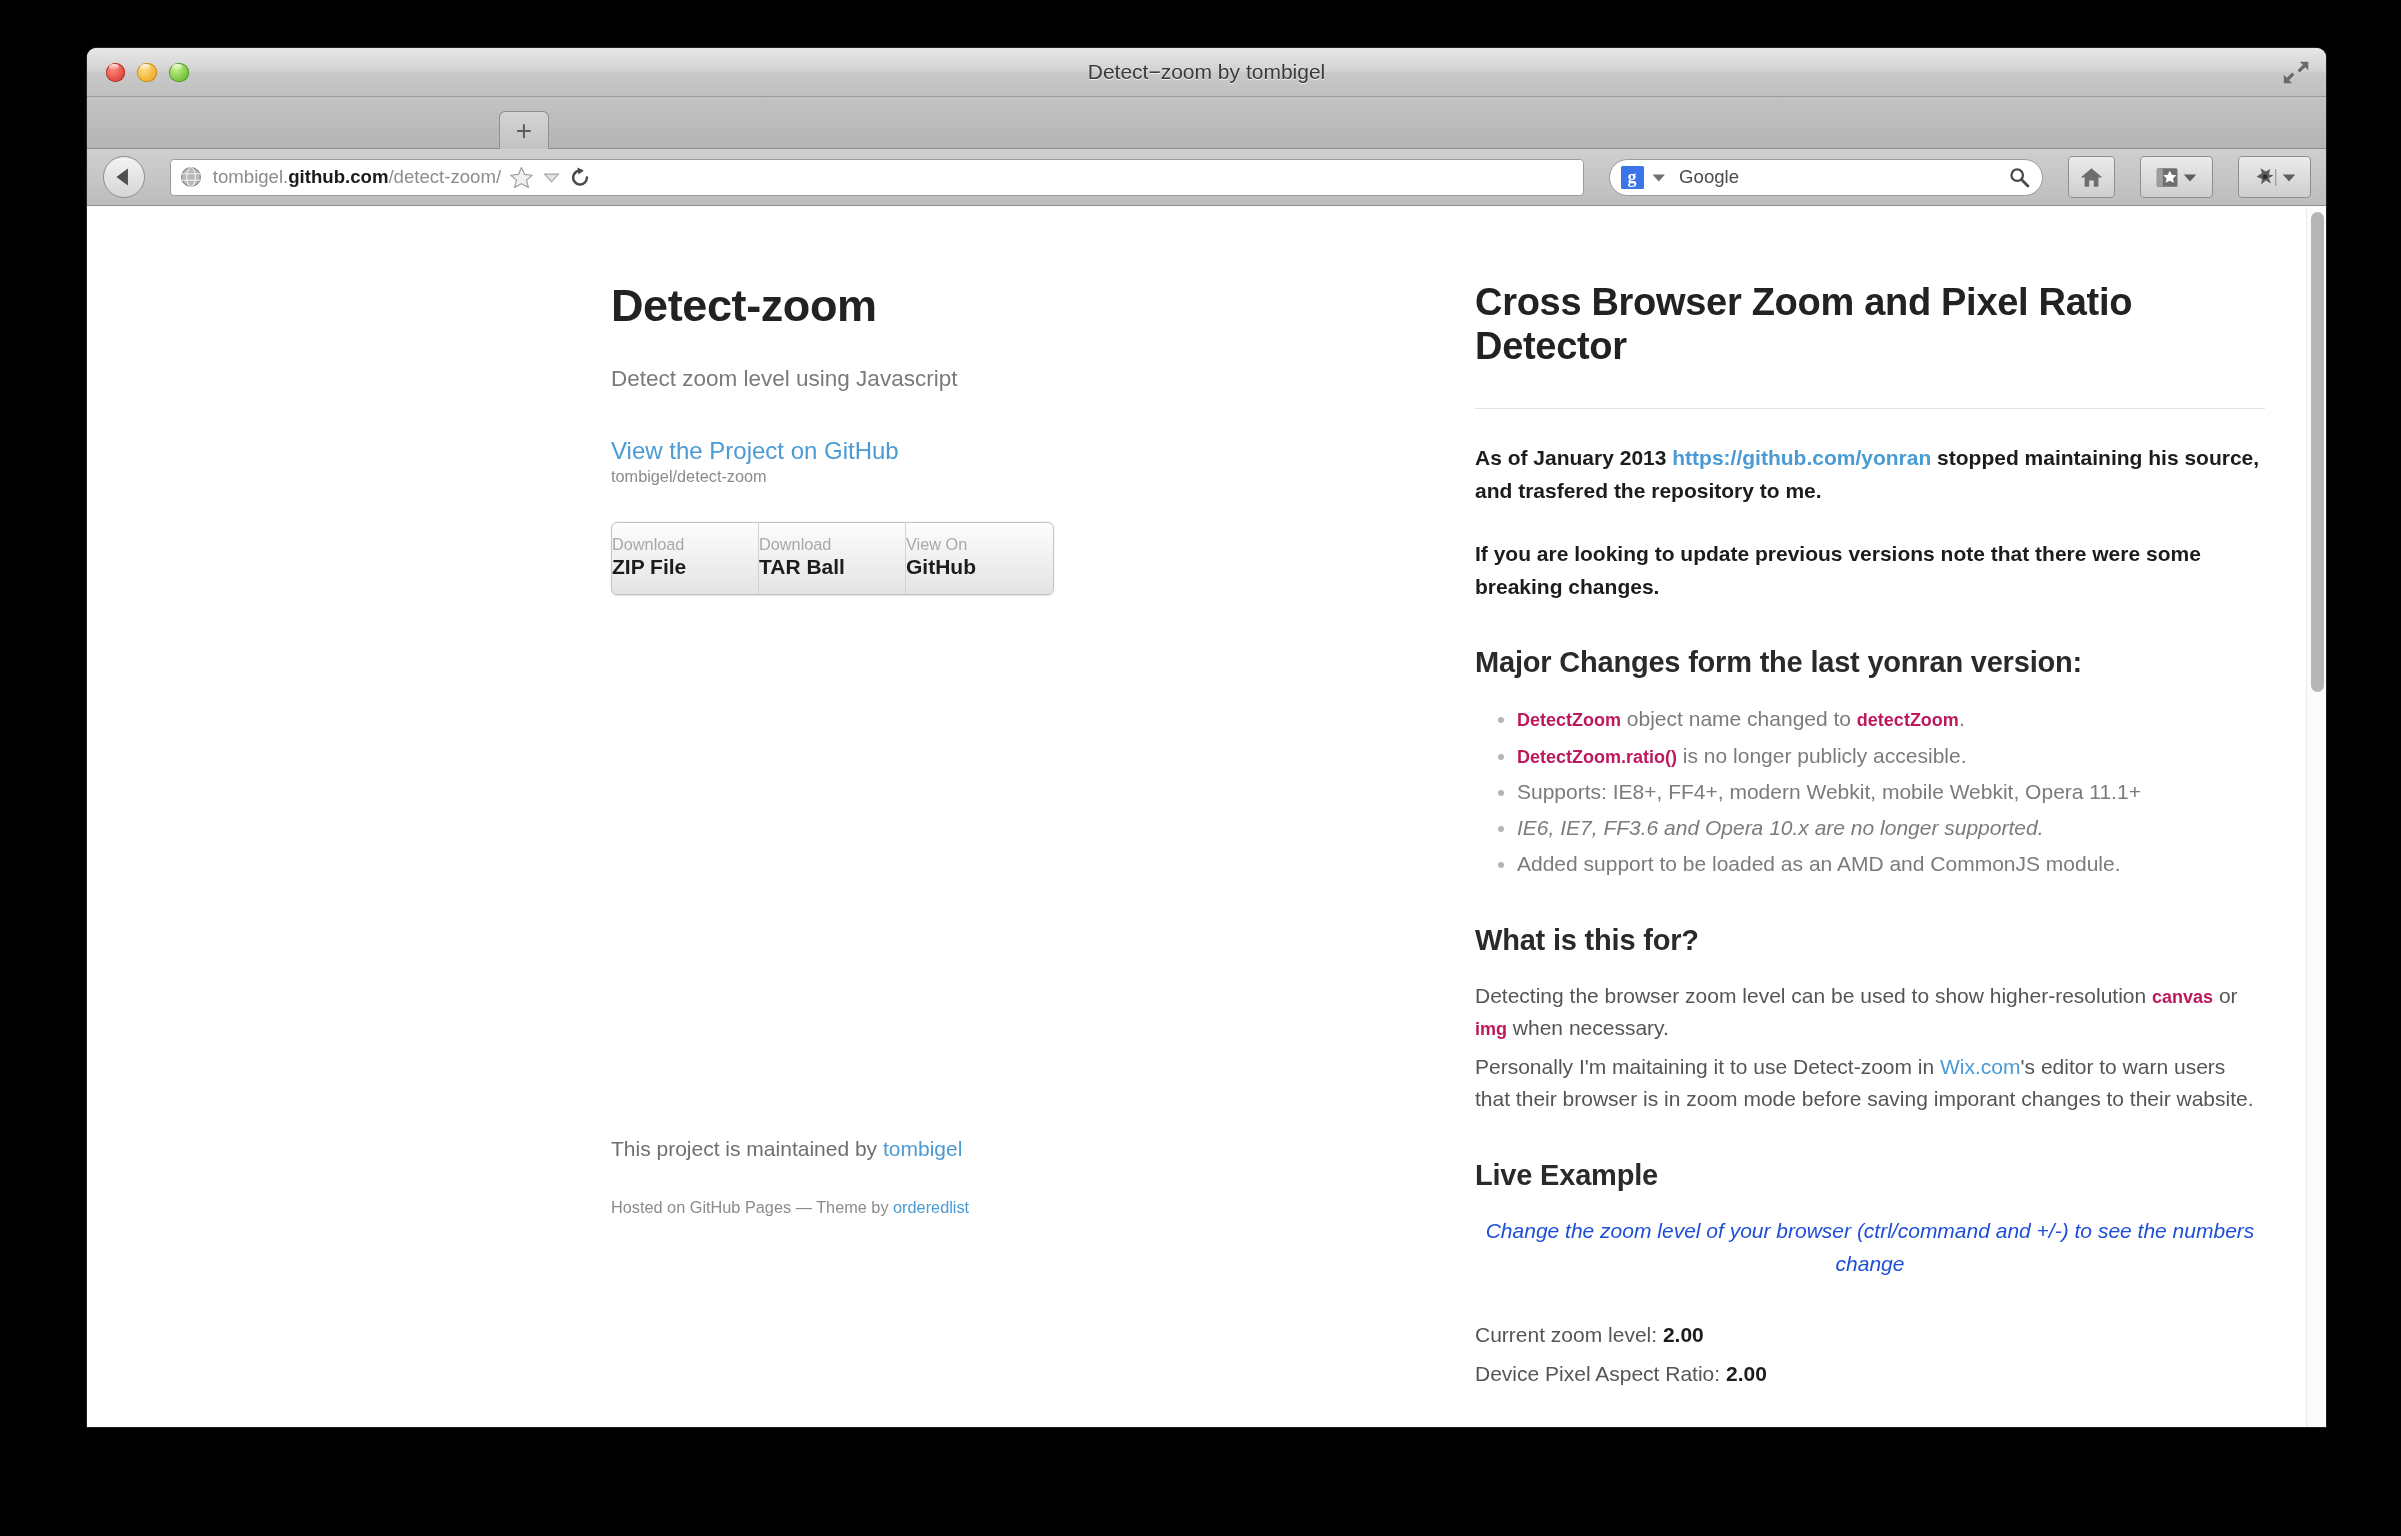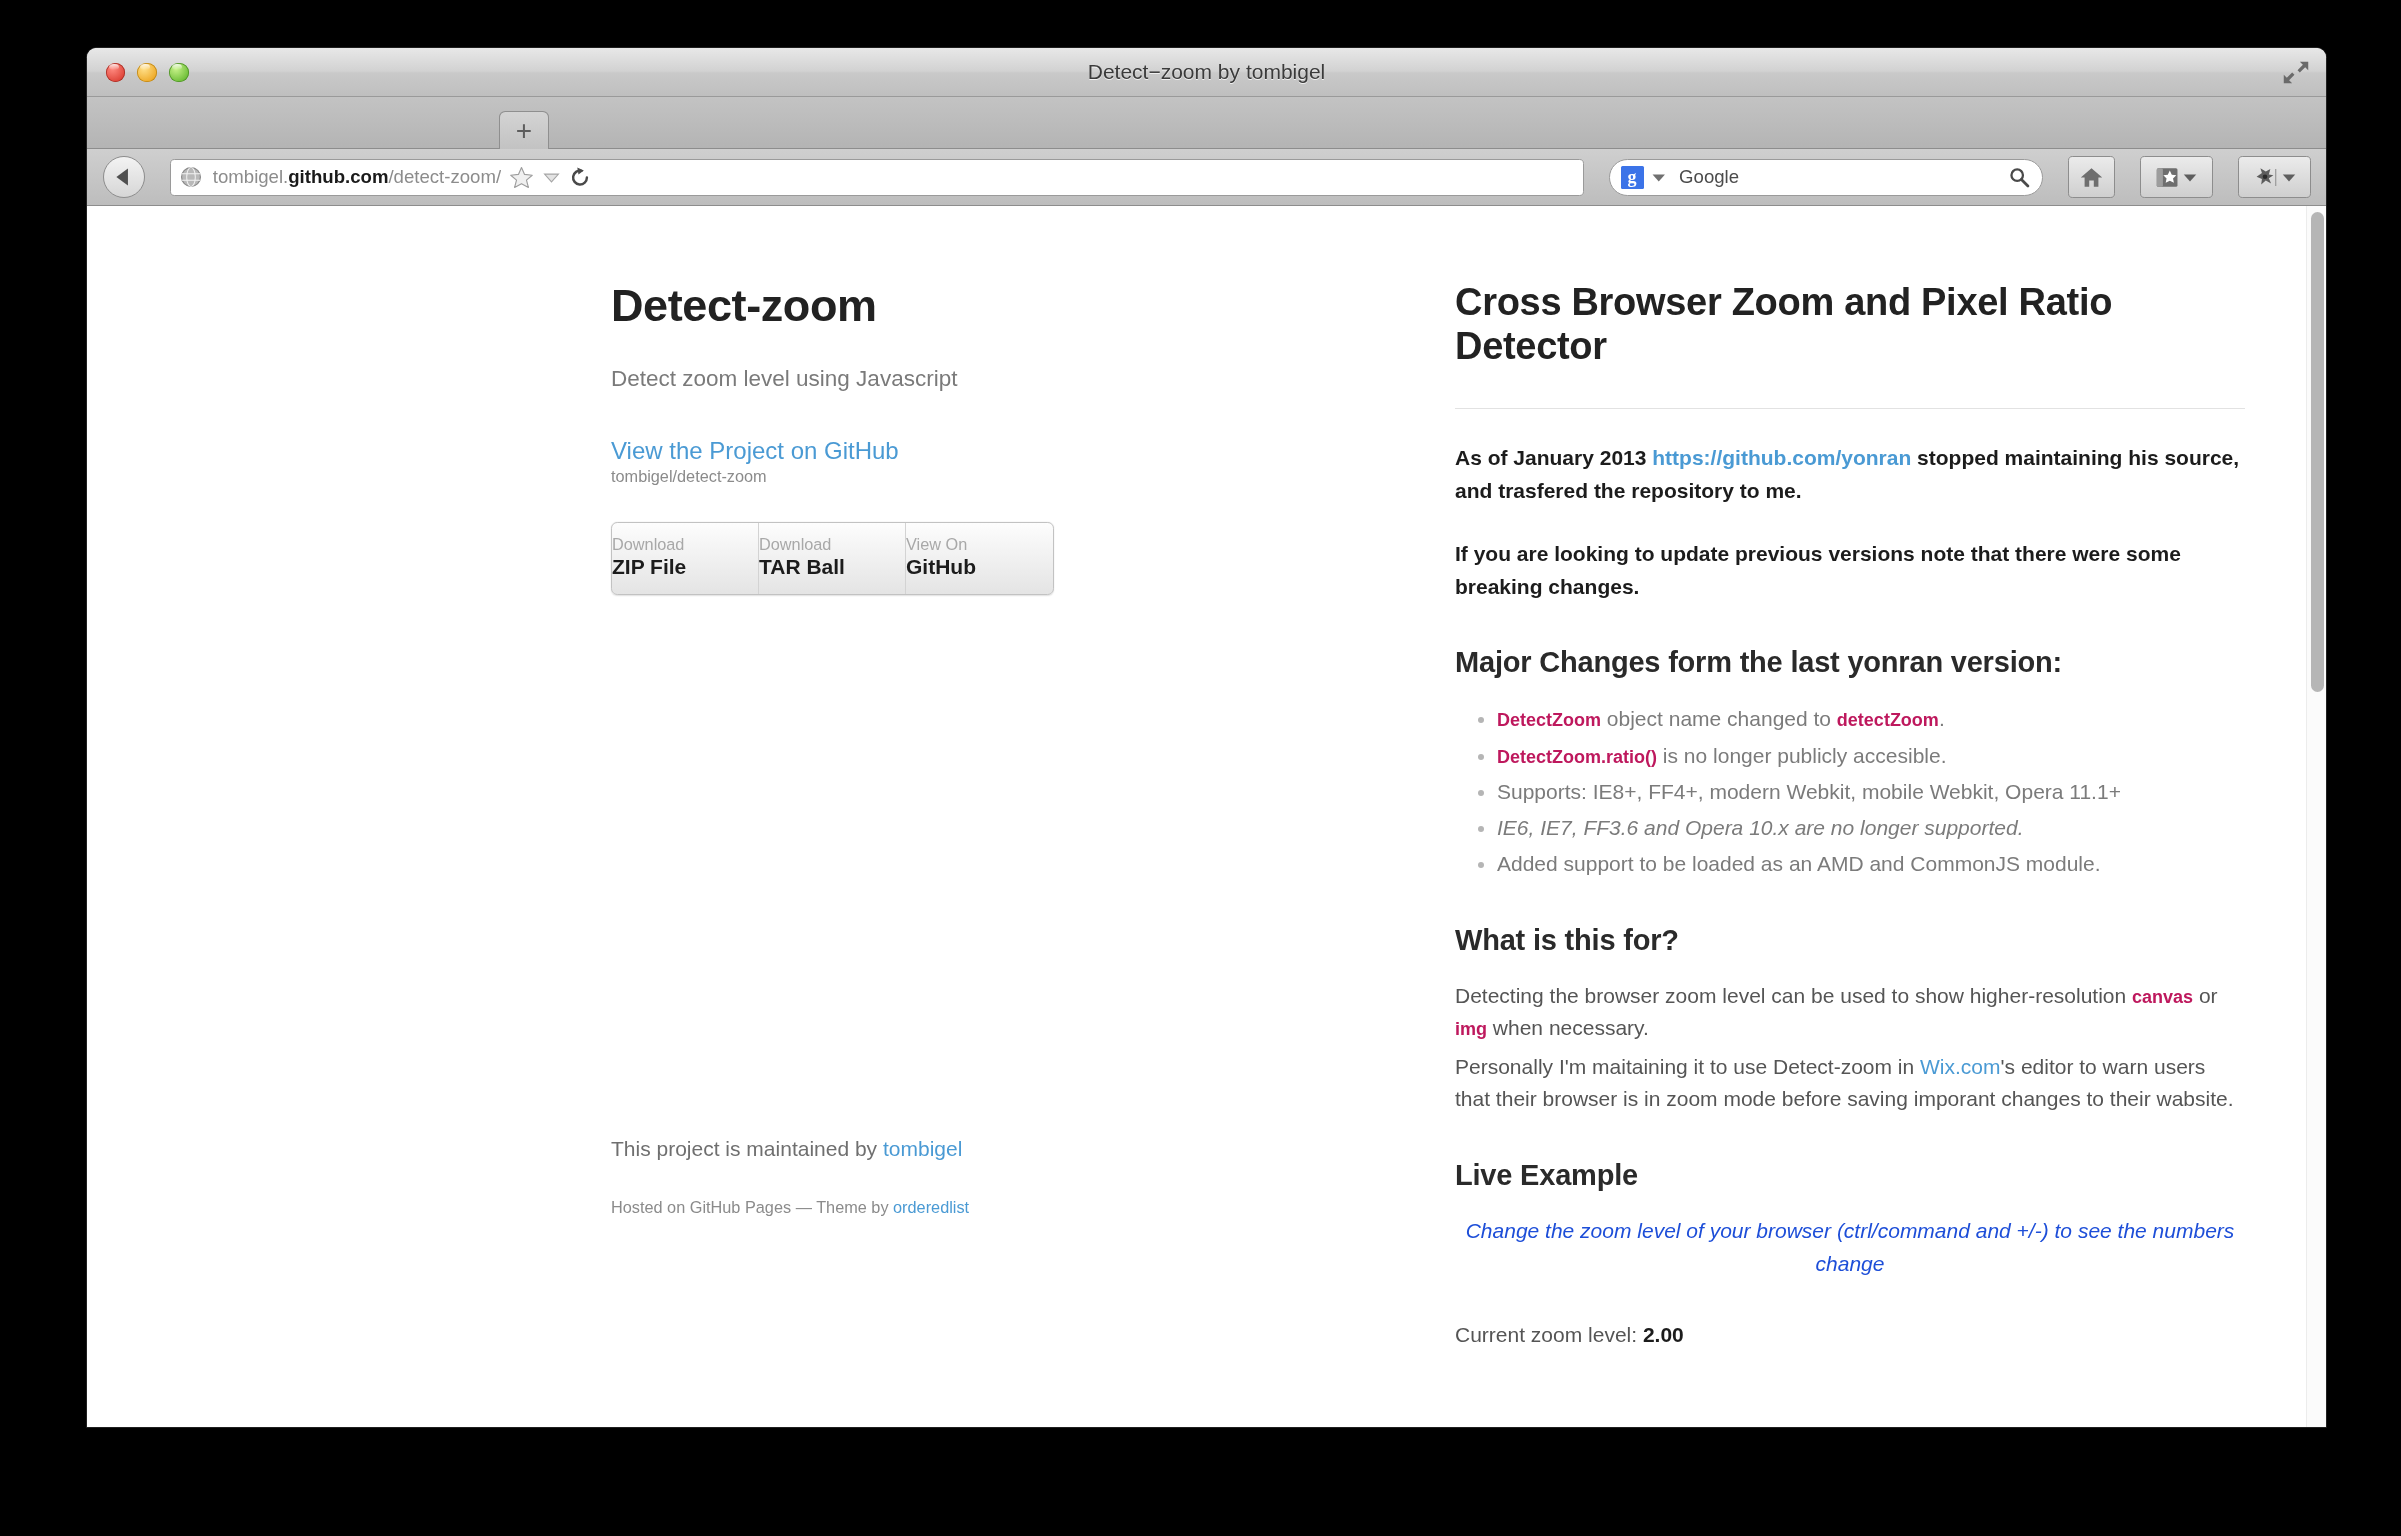--- a/index.html
+++ b/index.html
@@ -120,20 +120,21 @@
   #viewport{
     position:relative;height:1222px;background:#fff;overflow:hidden;
   }
   #page{
     position:absolute;left:0;top:0;right:18.6px;bottom:0;
     overflow:hidden;
   }
   #page-inner{
     display:flex;
     padding:74px 0 0 0;
+    gap:20px;
   }
   
   #sidebar{
     width:542px;flex:0 0 auto;padding-left:524px;box-sizing:content-box;
   }
   #sidebar-col{width:480px;}
   #proj-title{
     font-size:45px;font-weight:bold;color:#222;margin:0 0 34px 0;letter-spacing:-0.4px;
   }
   #proj-tagline{font-size:22.5px;color:#7a7a7a;margin:0 0 45px 0;font-weight:300;}
@@ -371,20 +372,23 @@
           </p>
 
           <h2>Live Example</h2>
 
           <p class="note" style="margin-bottom:39px;">Change the zoom level of your browser (ctrl/command and +/-) to see the numbers change</p>
 
           <p class="tight">
             <span>Current zoom level: </span><b class="val">2.00</b>
           </p>
 
+          <p>
+            <span>Device Pixel Aspect Ratio: </span><b class="val">2.00</b>
+          </p>
 
         </div>
       </div>
     </div>
 
     <div id="scrollbar-track">
       <div id="scrollbar-thumb"></div>
     </div>
   </div>
 </div>

